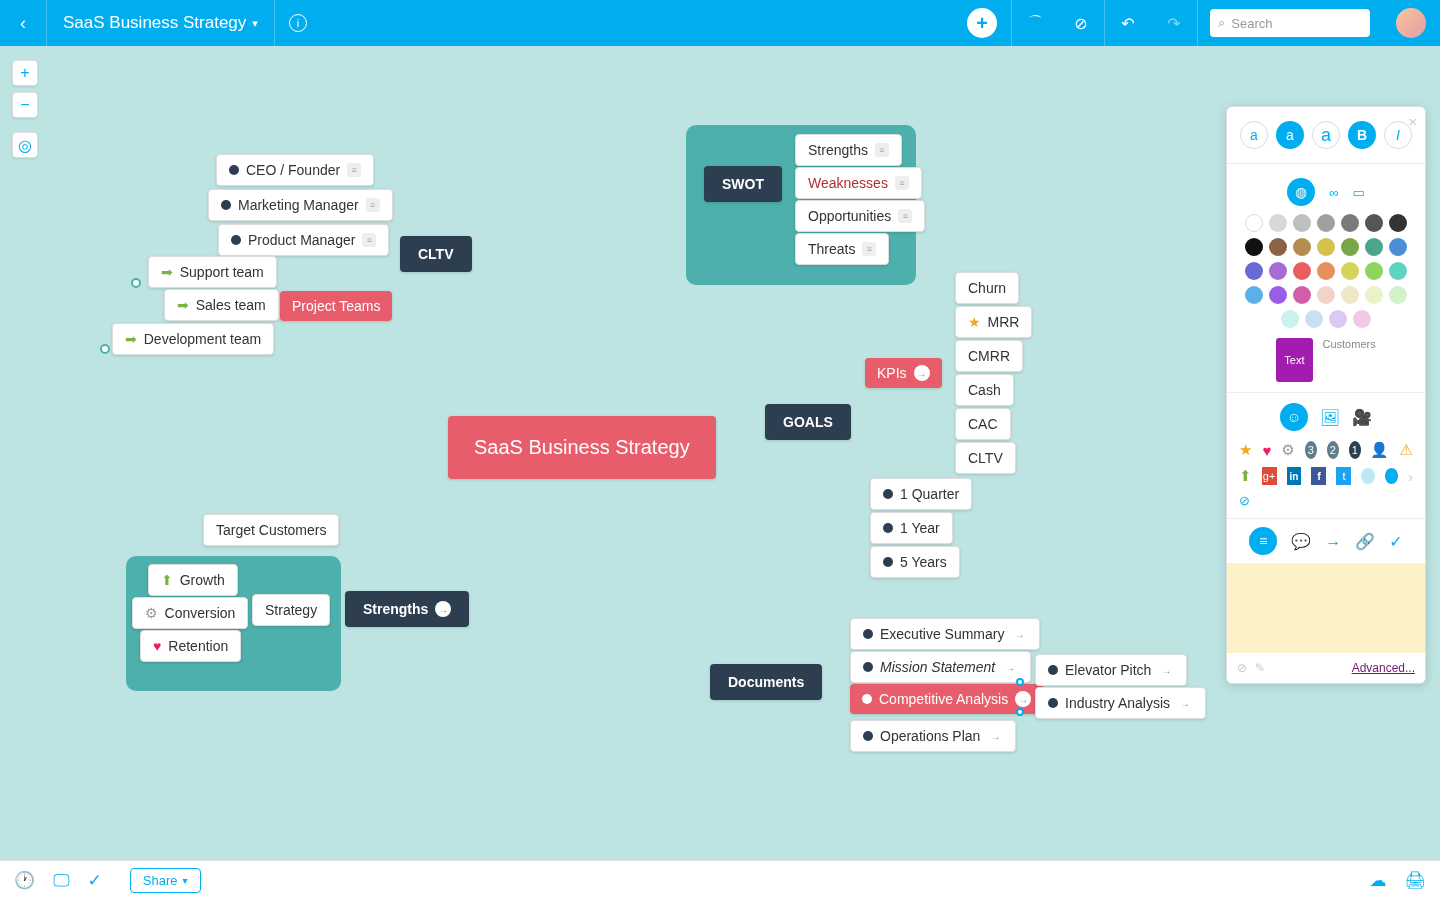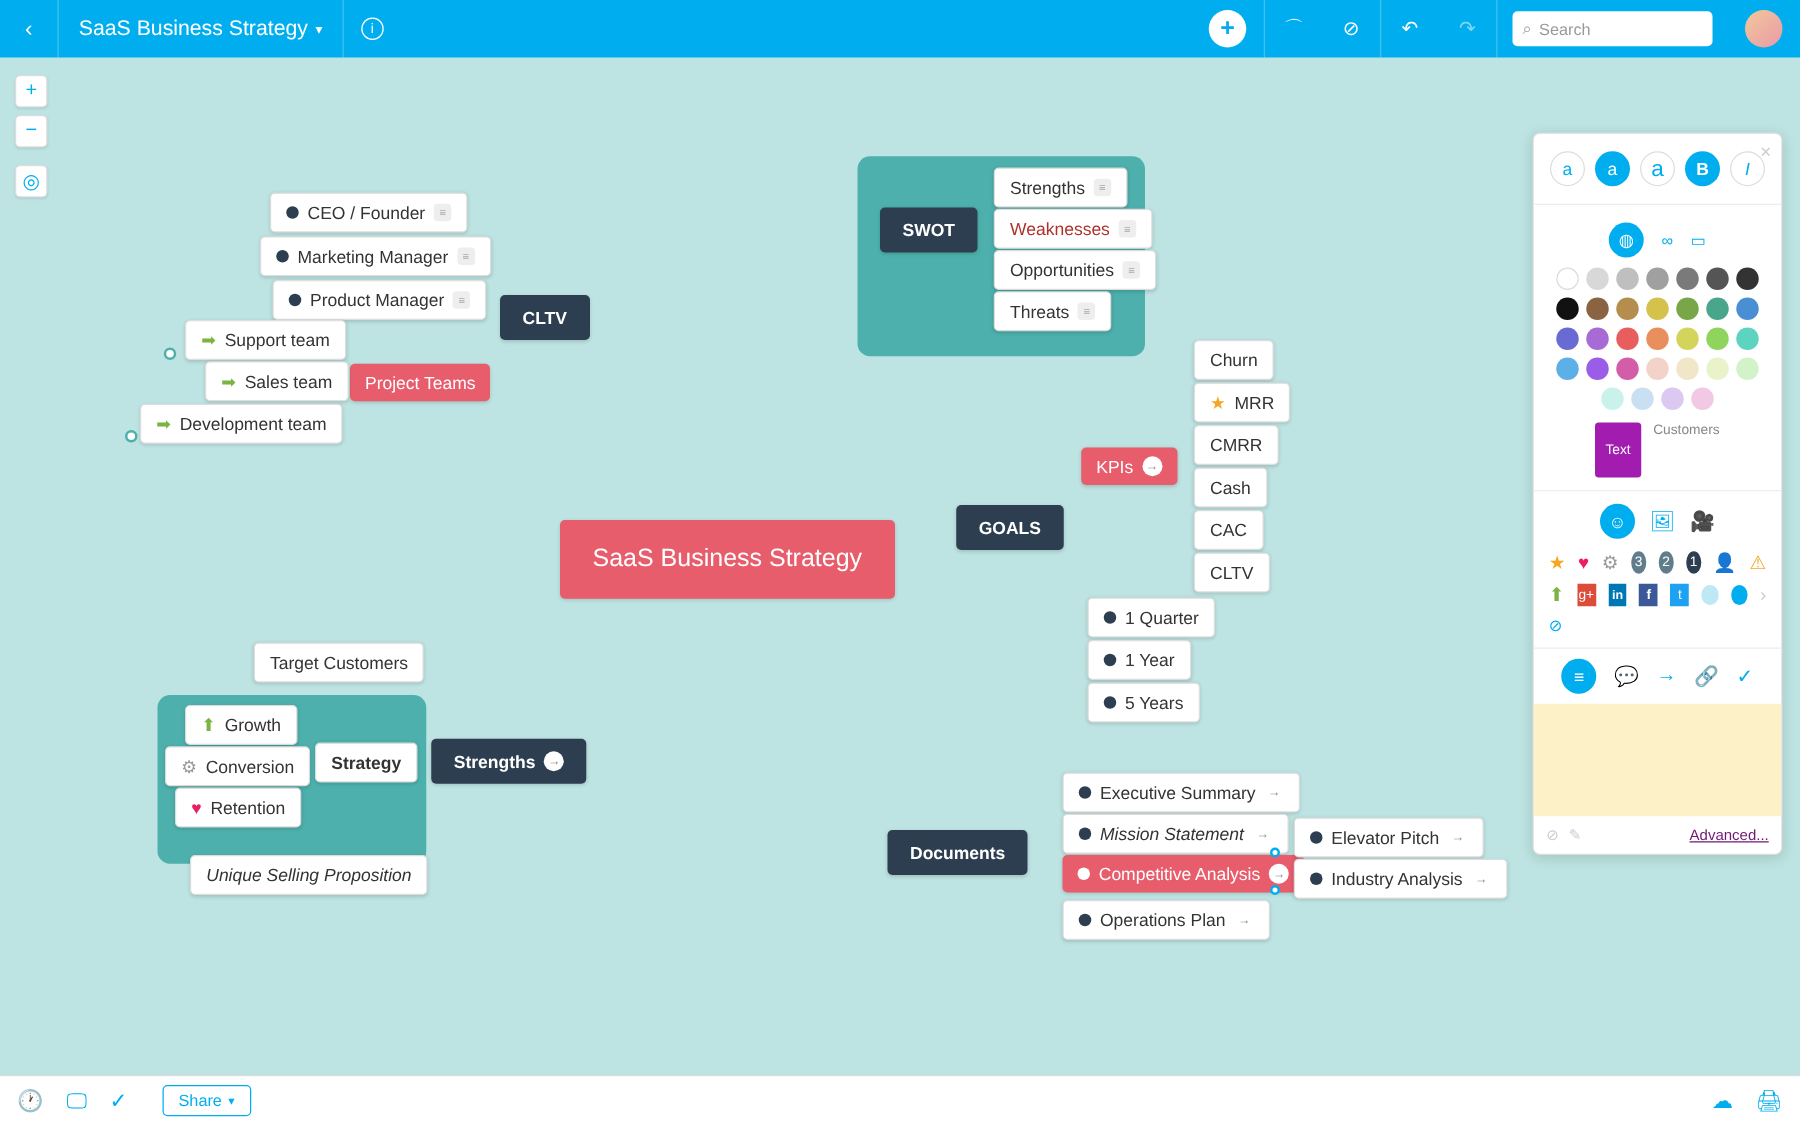--- a/index.html
+++ b/index.html
@@ -245,34 +245,33 @@
   <div class="node" style="left:870px;top:500px">
       <span class="bullet"></span>
       <span>5 Years</span>
     </div>
 
   <div class="node dark" style="left:345px;top:545px">
       <span>Strengths</span>
       <span class="arr-r">→</span>
     </div>
   <div class="node" style="left:203px;top:468px">Target Customers</div>
-  <div class="node" style="left:252px;top:548px;font-weight:700">Strategy</div>
+  <div class="node" style="left:252px;top:548px;font-weight:400">Strategy</div>
   <div class="node" style="left:148px;top:518px">
       <span class="up-arr">⬆</span>
       <span>Growth</span>
     </div>
   <div class="node" style="left:132px;top:551px">
       <span class="gear">⚙</span>
       <span>Conversion</span>
     </div>
   <div class="node" style="left:140px;top:584px">
       <span class="heart">♥</span>
       <span>Retention</span>
     </div>
-  <div class="node ital" style="left:152px;top:638px">Unique Selling Proposition</div>
 
   <div class="node dark" style="left:710px;top:618px">Documents</div>
   <div class="node" style="left:850px;top:572px">
       <span class="bullet"></span>
       <span>Executive Summary</span>
       <span class="arr-r">→</span>
     </div>
   <div class="node ital" style="left:850px;top:605px">
       <span class="bullet"></span>
       <span>Mission Statement</span>

